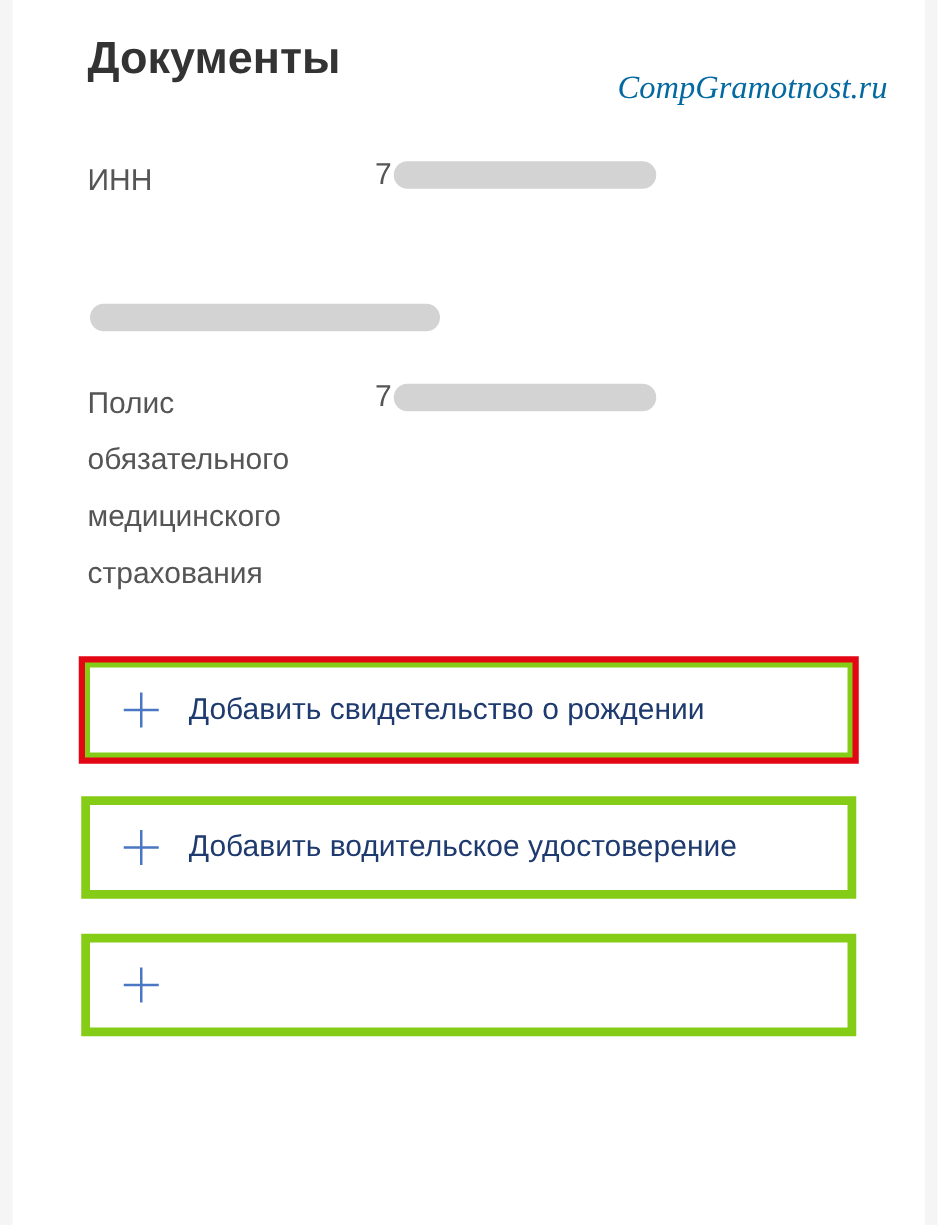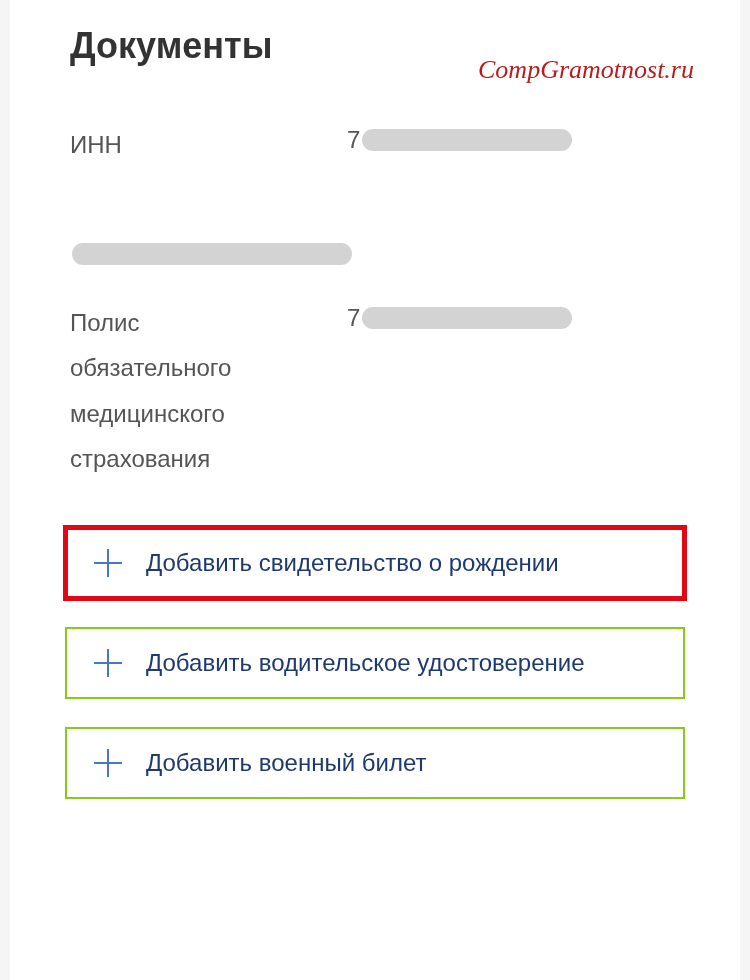--- a/index.html
+++ b/index.html
@@ -23,34 +23,33 @@
     }
     .title {
       font-size: 36px;
       color: #333;
       font-weight: bold;
       padding: 25px 0 0 60px;
     }
     .watermark {
       position: absolute;
       top: 55px;
-      right: 46px;
+      right: 30px;
       font-style: italic;
       font-size: 26px;
-      color: #b91c1c;
+      color: #0369a1;
       font-family: Georgia, serif;
     }
     .doc-list {
       padding: 55px 55px 0 60px;
     }
     .doc-row {
       display: flex;
       align-items: flex-start;
       margin-bottom: 35px;
-      gap: 47px;
     }
     .doc-label {
       width: 230px;
       font-size: 24px;
       color: #555;
       line-height: 1.9;
     }
     .doc-value {
       flex: 1;
       display: flex;
@@ -77,21 +76,21 @@
     .redacted-3 {
       width: 210px;
     }
     .buttons {
       padding: 10px 55px 0 55px;
     }
     .add-button {
       display: flex;
       align-items: center;
       width: 100%;
-      border: 2px solid #84cc16;
+      border: 7px solid #84cc16;
       background: #fff;
       padding: 18px 25px;
       margin-bottom: 28px;
       cursor: pointer;
       font-size: 24px;
       color: #1e3a6e;
       text-align: left;
     }
     .add-button.highlighted {
       outline: 5px solid #e30613;
@@ -166,17 +165,16 @@
       <span class="btn-label">Добавить свидетельство о рождении</span>
     </button>
 
     <button class="add-button">
       <span class="plus-icon"></span>
       <span class="btn-label">Добавить водительское удостоверение</span>
     </button>
 
     <button class="add-button">
       <span class="plus-icon"></span>
-      <span class="btn-label">Добавить военный билет</span>
     </button>
 
   </div>
 </div>
 
 </body></html>

